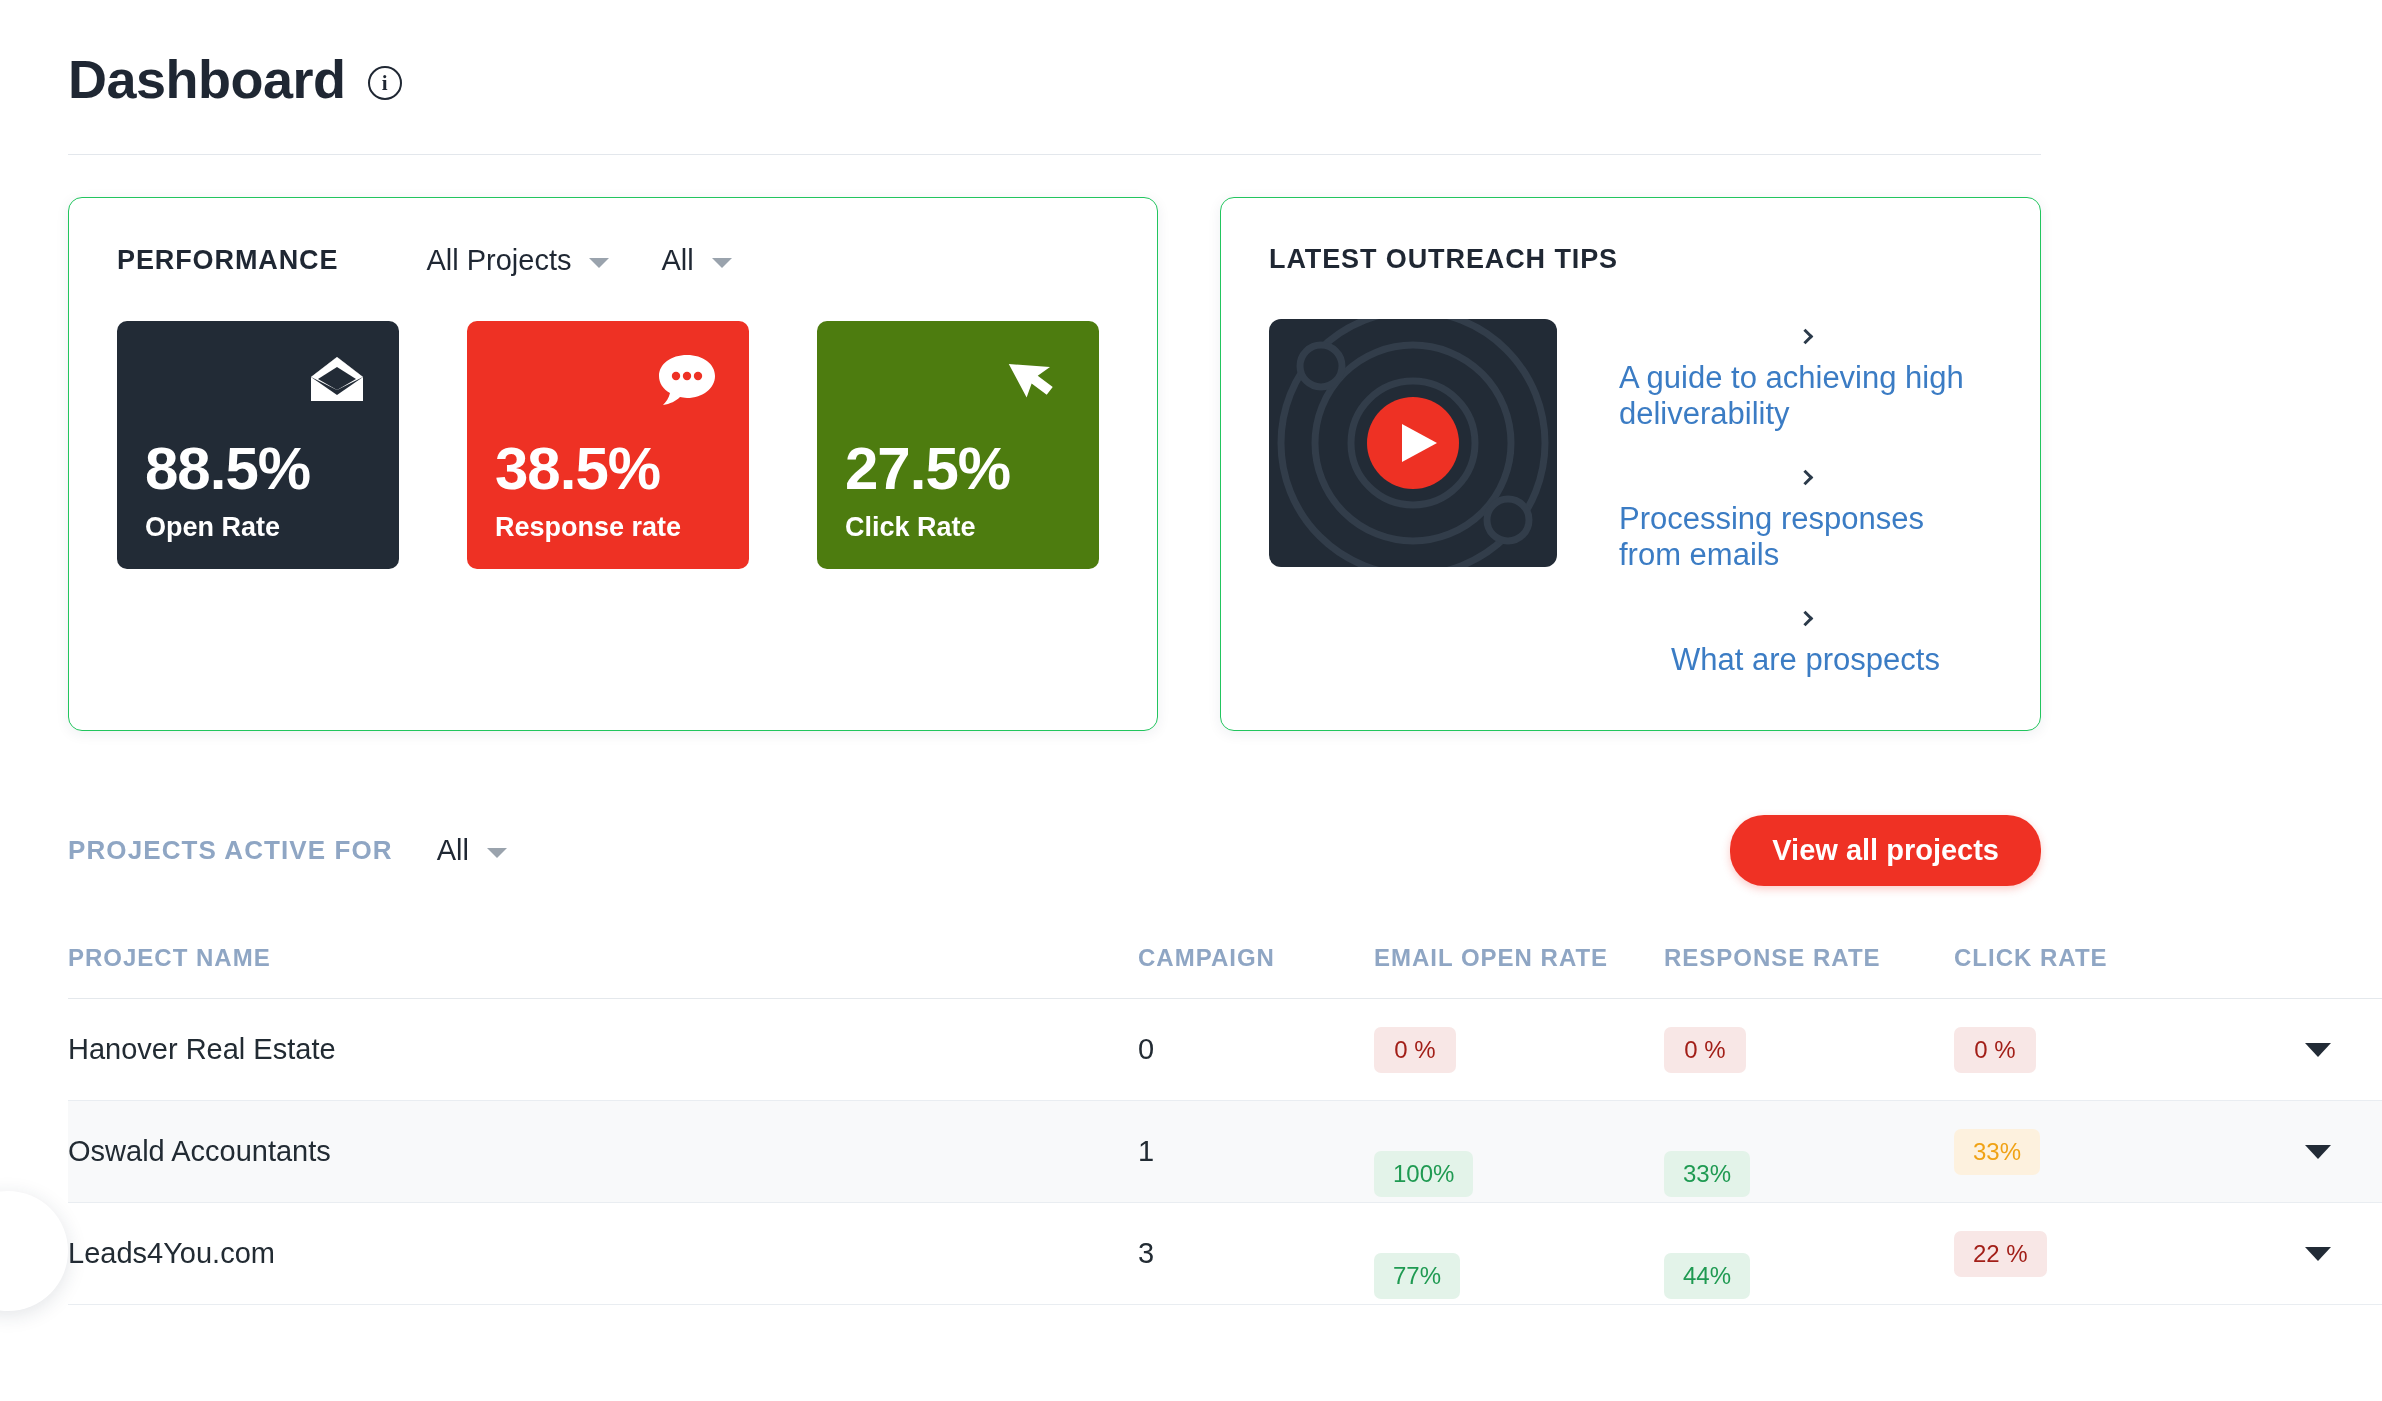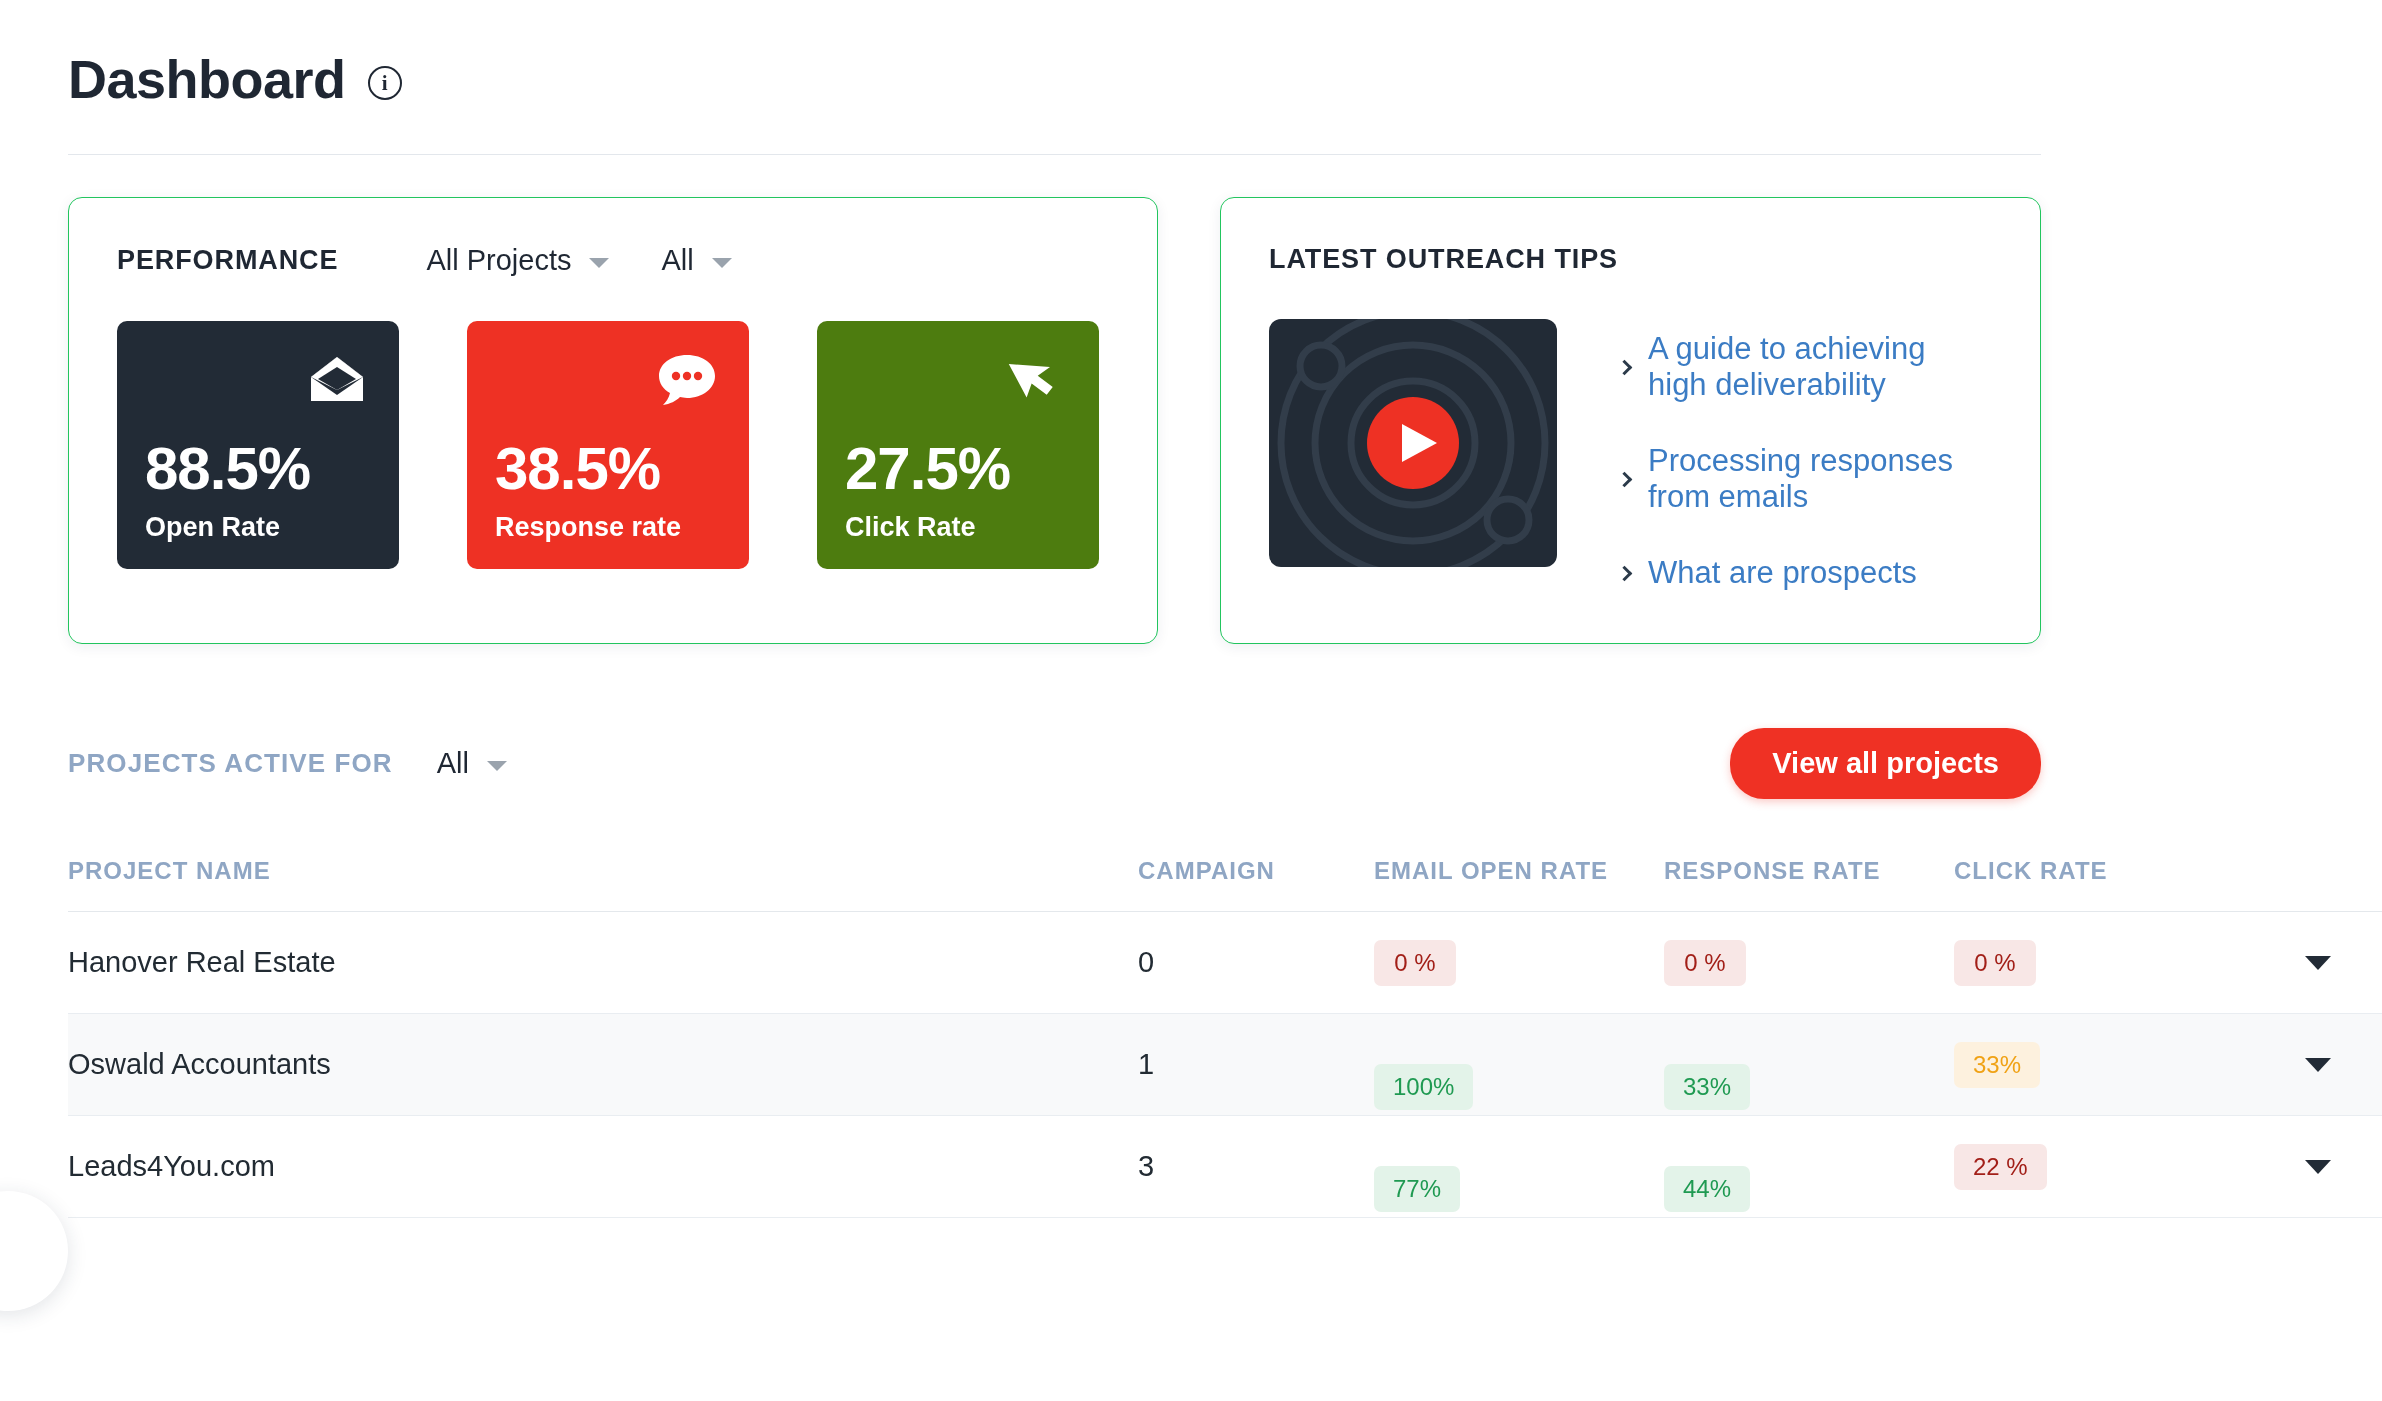--- a/index.html
+++ b/index.html
@@ -89,21 +89,21 @@
   
   .tips-body { display: flex; gap: 62px; align-items: flex-start; }
   .video-thumb {
     width: 288px; height: 248px; border-radius: 12px;
     background: #222b36; position: relative; flex: none;
     overflow: hidden; cursor: pointer;
   }
   .tips-links { display: flex; flex-direction: column; gap: 40px; padding-top: 12px; }
   .tip-link {
     display: flex; align-items: center; gap: 18px;
-    font-size: 31px; color: #3b7cc4; cursor: pointer;
+    font-size: 31px; color: #3b7cc4; cursor: pointer; flex-direction: column;
   }
   .chev-right {
     width: 11px; height: 11px;
     border-right: 3px solid #2b3a4a;
     border-top: 3px solid #2b3a4a;
     transform: rotate(45deg);
     flex: none;
   }
 
   

